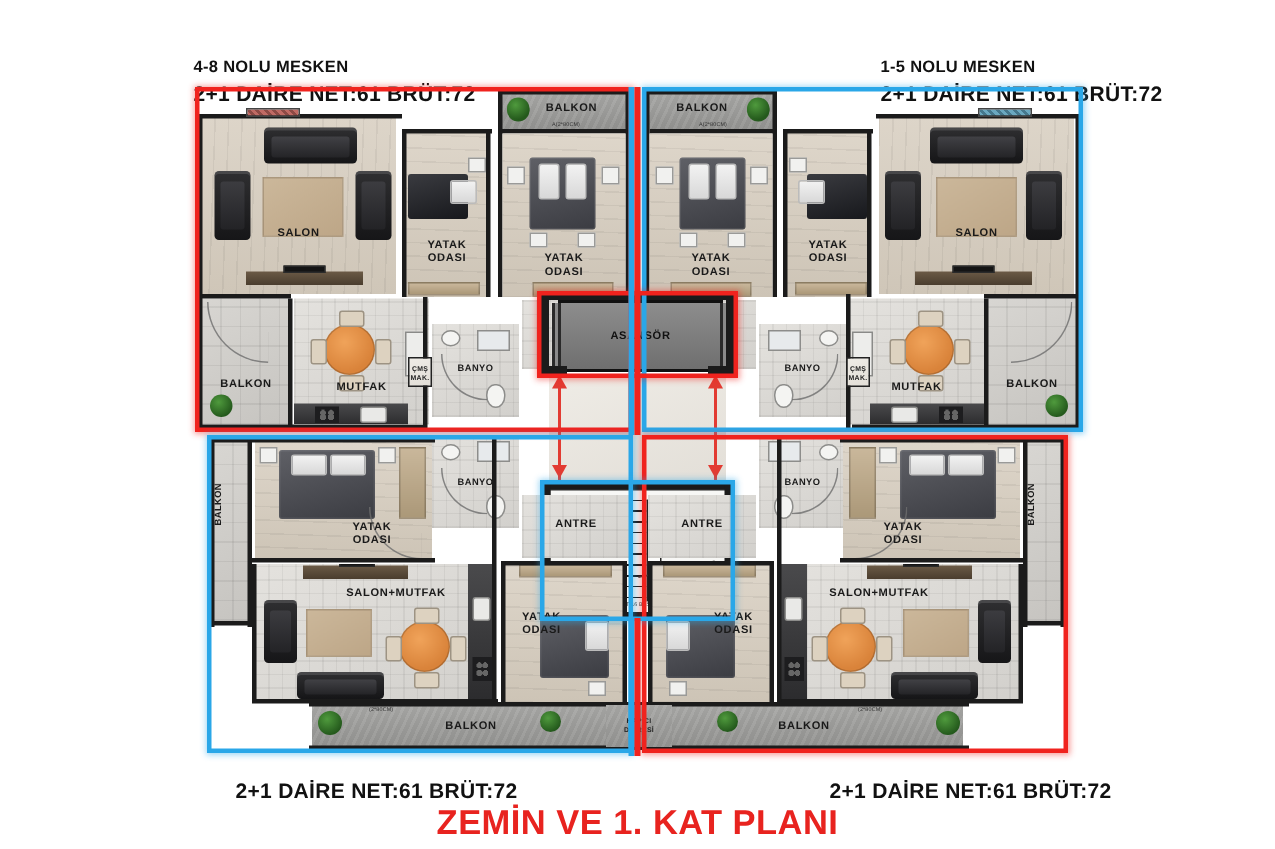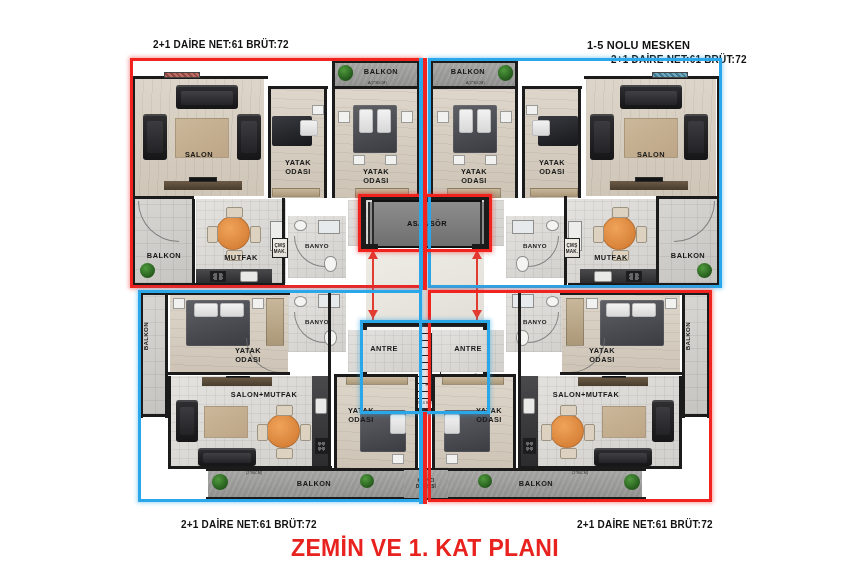--- a/index.html
+++ b/index.html
@@ -5,21 +5,21 @@
   html,body{margin:0;padding:0;background:#fff;}
   body{
     width:850px;height:566px;position:relative;overflow:hidden;
     font-family:"Liberation Sans", sans-serif;
     color:#111;
   }
   #stage{position:absolute;inset:0;}
 
   
   .unit-label{position:absolute;font-size:11px;font-weight:bold;line-height:1.35;letter-spacing:.2px;white-space:nowrap;}
-  .unit-label .l2{font-size:10px;padding-left:24px;}
+  .unit-label .l2{font-size:14px;}
   .ul-tl{left:129px;top:38px;text-align:left;}
   .ul-tr{left:587px;top:38px;text-align:left;}
   .ul-bl{left:157px;top:518px;text-align:left;}
   .ul-br{left:553px;top:518px;text-align:left;}
 
   .plan-title{
     position:absolute;left:0;right:0;top:535px;text-align:center;
     color:#e8231f;font-weight:bold;font-size:23px;letter-spacing:.3px;
   }
 
@@ -129,20 +129,21 @@
       border-top:3px solid rgba(92,160,214,.5);transform:rotate(34deg);transform-origin:left top;}
   .wm-house:after{content:"";position:absolute;right:-10px;top:-34px;width:96px;height:46px;
       border-top:3px solid rgba(92,160,214,.5);transform:rotate(-34deg);transform-origin:right top;}
 </style>
 </head>
 <body>
 
 <div id="stage">
 
   <div class="unit-label ul-tl">
+    <div>4-8 NOLU MESKEN</div>
     <div class="l2">2+1 DAİRE NET:61 BRÜT:72</div>
   </div>
   <div class="unit-label ul-tr">
     <div>1-5 NOLU MESKEN</div>
     <div class="l2">2+1 DAİRE NET:61 BRÜT:72</div>
   </div>
   <div class="unit-label ul-bl">
     <div class="l2">2+1 DAİRE NET:61 BRÜT:72</div>
   </div>
   <div class="unit-label ul-br">

